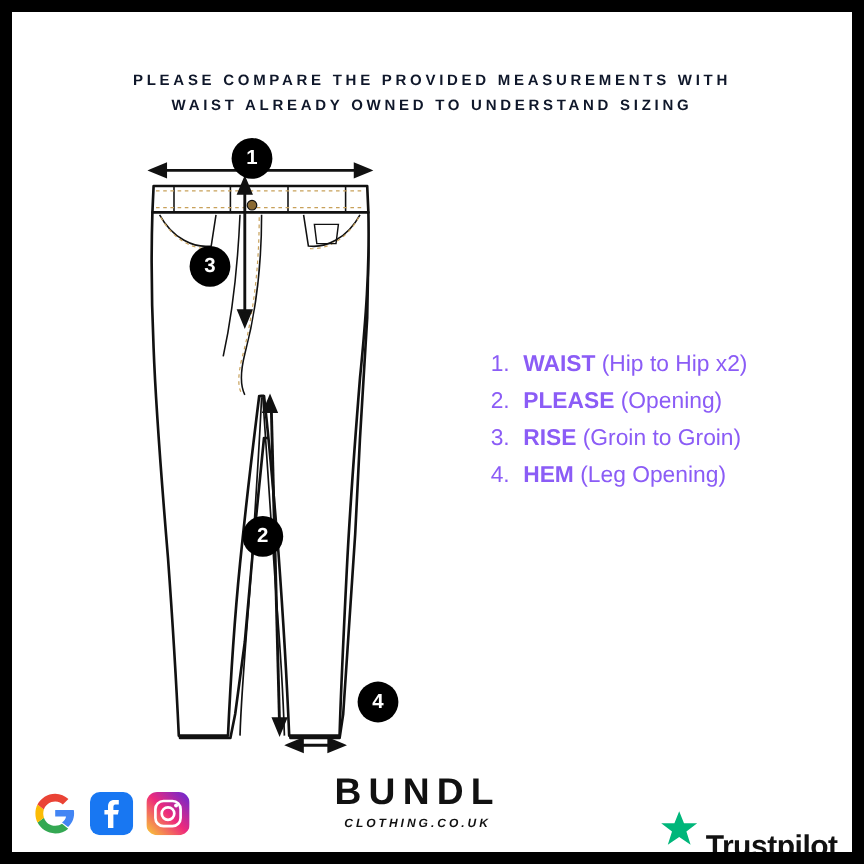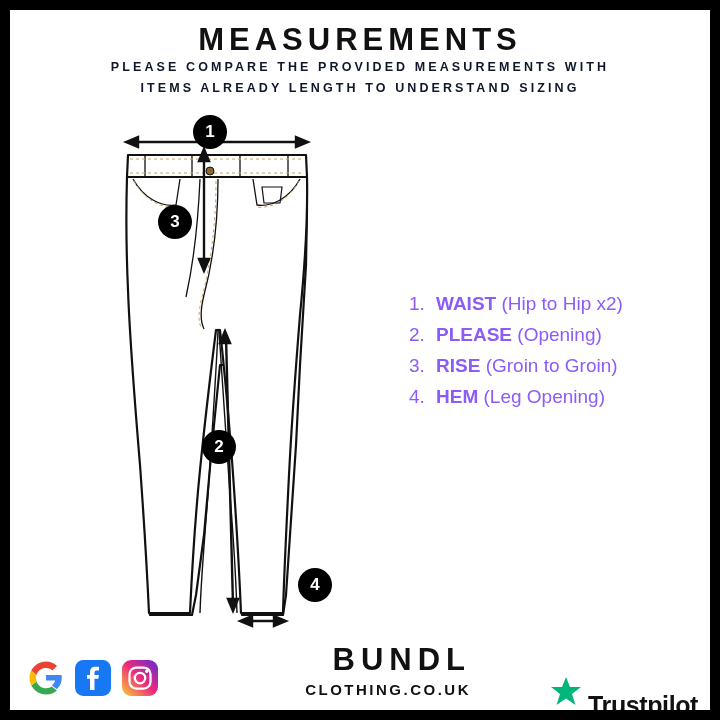--- a/index.html
+++ b/index.html
@@ -95,37 +95,38 @@
   #legend li {
     font-size: 19px;
     line-height: 31px;
     padding-left: 6px;
   }
   #legend li .term { font-weight: bold; }
 
   
   #brand {
     position: absolute;
-    left: 261px;
+    left: 238px;
     top: 632px;
     width: 200px;
-    text-align: right;
+    text-align: center;
   }
   #brand-name {
     font-size: 31px;
     font-weight: bold;
     letter-spacing: 6px;
     color: #111111;
   }
   #brand-sub {
     margin-top: 3px;
-    font-size: 15px;
+    font-size: 10px;
     font-weight: bold;
     letter-spacing: 2.5px;
     color: #111111;
+    font-style: italic;
   }
 
   #socials {
     position: absolute;
     left: 18px;
     top: 650px;
     display: flex;
     gap: 11px;
     align-items: center;
   }
@@ -151,24 +152,23 @@
     color: #111111;
     margin-top: 26px;
   }
 </style>
 </head>
 <body>
 
 <div id="page">
   <div class="inner">
 
-    <div id="title">MEASUREMENTS</div>
     <div id="subtitle">
       <div>PLEASE COMPARE THE PROVIDED MEASUREMENTS WITH</div>
-      <div>ITEMS ALREADY LENGTH TO UNDERSTAND SIZING</div>
+      <div>WAIST ALREADY OWNED TO UNDERSTAND SIZING</div>
     </div>
 
     <div id="diagram">
       <svg width="300" height="520" viewBox="0 0 300 520">
         <g fill="#ffffff" stroke="#111111" stroke-width="2.2" stroke-linejoin="round" stroke-linecap="round">
 
           <path d="M30 45 L205 45 L207 95 L206 150 L200 250 L196 330 L190 420 L186 480 L183 500 L142 500 L138 420 L133 330 L127 250
                    L120 250 L112 330 L104 420 L96 480 L92 500 L50 500 L46 430 L40 330 L33 230 L28 140 Z" transform="translate(0,0) scale(1,1)"></path>
         </g>
 

